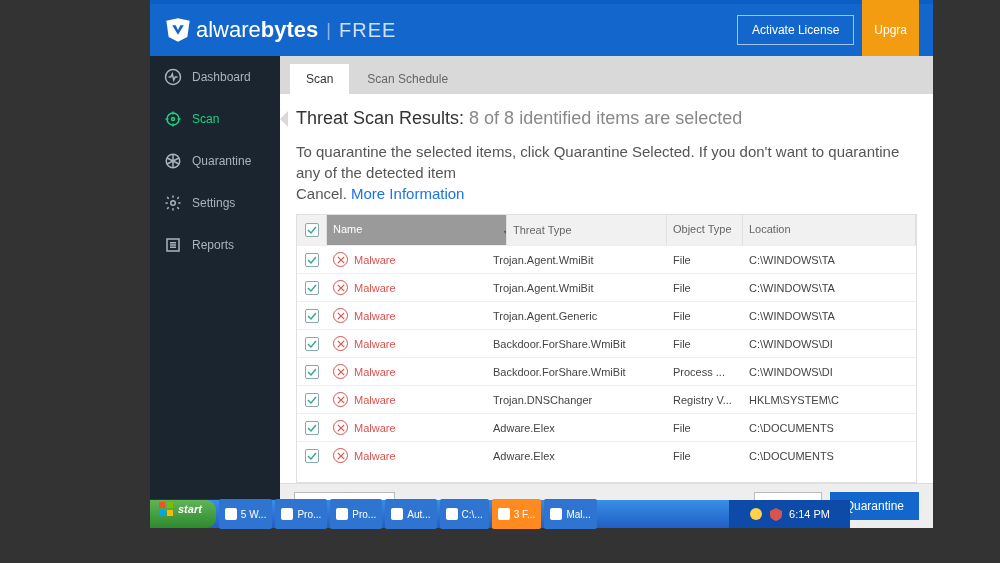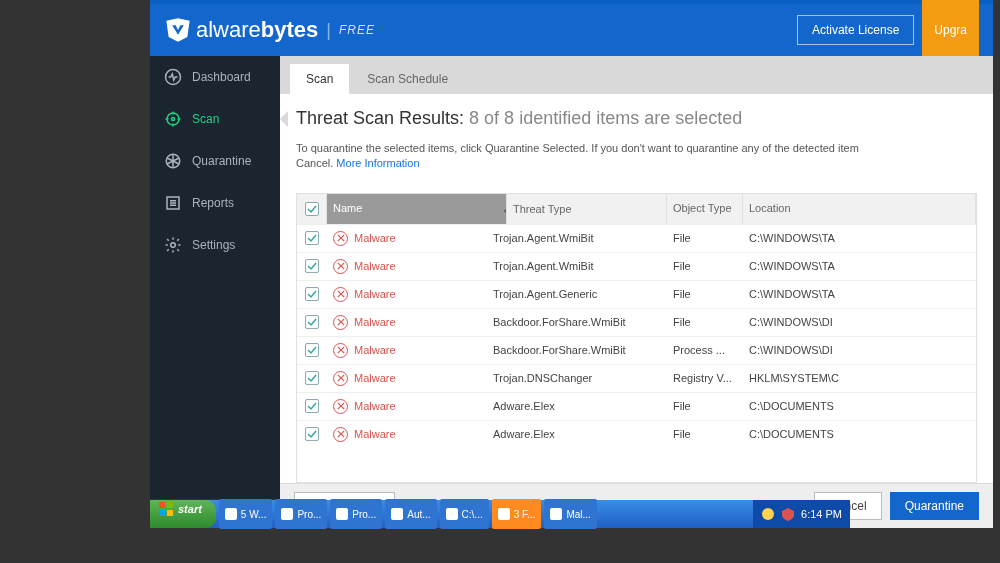--- a/index.html
+++ b/index.html
@@ -1,42 +1,42 @@
 <!DOCTYPE html>
 <html><head>
 <meta charset="utf-8">
 <style>
 * { margin: 0; padding: 0; box-sizing: border-box; font-family: -apple-system, BlinkMacSystemFont, "Segoe UI", Arial, sans-serif; }
 body { background: #333; width: 1000px; height: 563px; overflow: hidden; }
-.app { position: absolute; left: 150px; top: 0; width: 843px; height: 528px; background: #fff; display: flex; flex-direction: column; }
+.app { position: absolute; left: 150px; top: 0; width: 783px; height: 528px; background: #fff; display: flex; flex-direction: column; }
 .titlebar { height: 4px; background: #0a5fc2; }
 .header { background: #1367cc; height: 52px; display: flex; align-items: center; padding: 0 14px; }
 .logo { color: #fff; font-size: 22px; font-weight: 300; display: flex; align-items: center; }
 .logo-mark { display: inline-flex; width: 28px; height: 28px; margin-right: 4px; }
 .logo strong { font-weight: 600; }
 .logo-sep { margin: 0 8px; color: rgba(255,255,255,0.5); font-size: 18px; font-weight: 300; }
-.logo-free { color: rgba(255,255,255,0.8); font-size: 12px; font-weight: 300; letter-spacing: 1px; font-style: italic; }
+.logo-free { color: rgba(255,255,255,0.8); font-size: 20px; font-weight: 300; letter-spacing: 1px; }
 .header-spacer { flex: 1; }
 .btn-activate { background: transparent; border: 1px solid rgba(255,255,255,0.6); color: #fff; padding: 7px 14px; font-size: 12px; cursor: pointer; margin-right: 8px; }
 .btn-upgrade { background: #f39c12; border: none; color: #fff; padding: 24px 12px; font-size: 12px; cursor: pointer; }
 .body { flex: 1; display: flex; overflow: hidden; }
 .sidebar { width: 130px; background: #1a2530; display: flex; flex-direction: column; }
 .nav-item { display: flex; align-items: center; padding: 12px 14px; color: #aab3bd; font-size: 12px; cursor: pointer; gap: 10px; position: relative; }
 .nav-item.active { color: #1dd27e; }
 .nav-item.active::after { content: ""; position: absolute; right: -8px; top: 50%; transform: translateY(-50%); border: 8px solid transparent; border-right-color: #d9d9d9; }
 .nav-icon { width: 18px; height: 18px; display: inline-flex; align-items: center; justify-content: center; flex-shrink: 0; }
 .sidebar-bottom { margin-top: auto; padding: 10px 14px 6px; color: #8a94a0; font-size: 11px; border-top: 1px solid #2a3642; background:#15212b;}
 .content { flex: 1; background: #fff; display: flex; flex-direction: column; overflow: hidden; }
 .tabbar { background: #d9d9d9; display: flex; padding: 8px 10px 0 10px; gap: 2px; }
 .tab { padding: 8px 16px; font-size: 12px; color: #666; cursor: pointer; }
 .tab.active { background: #fff; color: #333; }
 .page { flex: 1; padding: 14px 16px 0 16px; display: flex; flex-direction: column; overflow: hidden; }
 .page-title { font-size: 18px; font-weight: 400; color: #333; margin-bottom: 12px; }
 .page-title .muted { color: #888; font-weight: 300; }
-.instructions { font-size: 11px; color: #555; margin-bottom: 15px; line-height: 1.4; }
+.instructions { font-size: 15px; color: #555; margin-bottom: 4px; line-height: 1.4; }
 .instructions a { color: #1a73e8; text-decoration: none; }
 .table-wrap { border: 1px solid #e0e0e0; margin-top: 6px; flex: 1; overflow: hidden; display: flex; flex-direction: column; }
 .thead { display: flex; background: #f1f1f1; font-size: 11px; color: #666; }
 .thead .cell { padding: 8px 6px; border-right: 1px solid #e0e0e0; }
 .thead .c-name { background: #9a9a9a; color: #fff; position: relative; }
 .resize-cursor { position: absolute; right: -8px; top: 50%; transform: translateY(-50%); font-size: 13px; color: #333; pointer-events: none; }
 .tbody { flex: 1; overflow: auto; }
 .row { display: flex; border-top: 1px solid #eee; font-size: 11px; color: #444; align-items: center; }
 .cell { padding: 6px 6px; overflow: hidden; text-overflow: ellipsis; white-space: nowrap; }
 .c-check { width: 30px; text-align: center; flex-shrink: 0; }
@@ -51,21 +51,21 @@
 .threat-label { color: #d9534f; }
 .footer { background: #eee; padding: 8px 14px; display: flex; gap: 8px; align-items: center; border-top: 1px solid #ddd; }
 .footer-spacer { flex: 1; }
 .btn { background: #fff; border: 1px solid #bbb; color: #444; padding: 6px 14px; font-size: 12px; cursor: pointer; }
 .btn-primary { background: #1367cc; border-color: #1367cc; color: #fff; }
 .taskbar { position: absolute; left: 150px; bottom: 35px; width: 700px; height: 28px; background: linear-gradient(#3a8ee6, #1f5fc4); display: flex; align-items: center; font-size: 11px; color: #fff; }
 .start-btn { background: linear-gradient(#5fb556, #2d8a2d); height: 100%; display: flex; align-items: center; padding: 0 14px 11px 8px; border-radius: 0 10px 10px 0; font-style: italic; font-weight: bold; gap: 4px; cursor: pointer; }
 .task { background: #2f74d0; height: 30px; margin-left: 3px; padding: 0 6px; display: flex; align-items: center; gap: 4px; border-radius: 2px; font-size: 10px; cursor: pointer; max-width: 58px; overflow: hidden; white-space: nowrap; }
 .task.active { background: #ff8a1f; }
 .task-icon { width: 12px; height: 12px; background: #fff; border-radius: 2px; flex-shrink: 0; }
-.tray { margin-left: auto; background: #0e4aa8; height: 100%; display: flex; align-items: center; padding: 0 8px; gap: 6px; }
+.tray { margin-left: auto; background: #0e4aa8; height: 100%; display: flex; align-items: center; padding: 0 20px; gap: 6px; }
 .tray-icon { width: 14px; height: 14px; display: inline-block; }
 .clock { font-size: 11px; }
 </style>
 </head>
 <body>
 
 <div class="app">
   <div class="titlebar"></div>
   <div class="header">
     <div class="logo">
@@ -108,34 +108,34 @@
             <svg viewBox="0 0 24 24" fill="none" stroke="currentColor" stroke-width="2">
               <circle cx="12" cy="12" r="9"></circle>
               <path d="M12 3v18M4 8l16 8M4 16l16-8"></path>
             </svg>
           </span>
         <span>Quarantine</span>
       </div>
       <div class="nav-item">
         <span class="nav-icon">
             <svg viewBox="0 0 24 24" fill="none" stroke="currentColor" stroke-width="2">
+              <circle cx="12" cy="12" r="3"></circle>
+              <path d="M12 2v3M12 19v3M4.2 4.2l2.1 2.1M17.7 17.7l2.1 2.1M2 12h3M19 12h3M4.2 19.8l2.1-2.1M17.7 6.3l2.1-2.1"></path>
+            </svg>
+          </span>
+        <span>Settings</span>
+      </div>
+      <div class="nav-item">
+        <span class="nav-icon">
+            <svg viewBox="0 0 24 24" fill="none" stroke="currentColor" stroke-width="2">
               <rect x="4" y="4" width="16" height="16"></rect>
               <path d="M8 9h8M8 12h8M8 15h8"></path>
             </svg>
           </span>
         <span>Reports</span>
-      </div>
-      <div class="nav-item">
-        <span class="nav-icon">
-            <svg viewBox="0 0 24 24" fill="none" stroke="currentColor" stroke-width="2">
-              <circle cx="12" cy="12" r="3"></circle>
-              <path d="M12 2v3M12 19v3M4.2 4.2l2.1 2.1M17.7 17.7l2.1 2.1M2 12h3M19 12h3M4.2 19.8l2.1-2.1M17.7 6.3l2.1-2.1"></path>
-            </svg>
-          </span>
-        <span>Settings</span>
       </div>
       <div class="sidebar-bottom">Why Premium</div>
     </div>
     <div class="content">
       <div class="tabbar">
         <div class="tab active">Scan</div>
         <div class="tab">Scan Schedule</div>
       </div>
       <div class="page">
         <div class="page-title">

